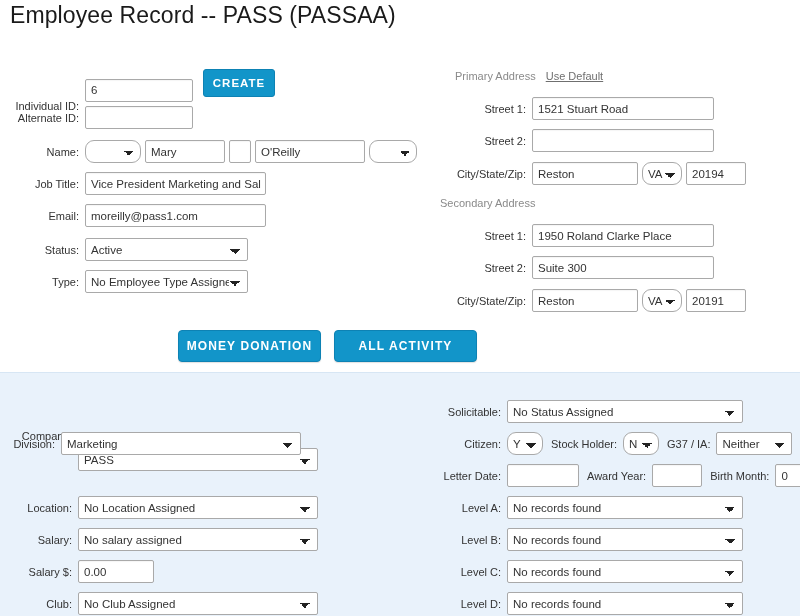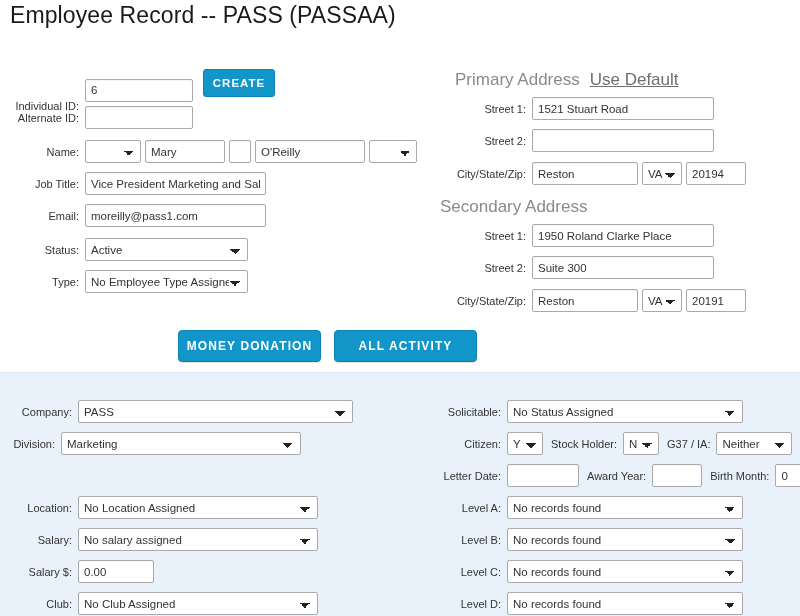--- a/index.html
+++ b/index.html
@@ -62,26 +62,27 @@
       calc(100% - 12px) 10px,
       calc(100% - 7px) 10px;
     background-size: 5px 5px, 5px 5px;
     background-repeat: no-repeat;
   }
   select.sel.narrow {
     padding-right: 16px;
     background-position:
       calc(100% - 11px) 10px,
       calc(100% - 6px) 10px;
+    border-radius: 9px;
   }
 
   
   .sec-head {
     position: absolute;
-    font-size: 17px;
+    font-size: 11px;
     color: #8a8a8a;
     white-space: nowrap;
   }
   .sec-head .lnk {
     color: #6f6f6f;
     text-decoration: underline;
     margin-left: 10px;
     cursor: pointer;
   }
 
@@ -232,21 +233,21 @@
 
   <div class="btnbar">
     <div class="btn" style="left:178px; width:143px;">MONEY DONATION</div>
     <div class="btn" style="left:334px; width:143px;">ALL ACTIVITY</div>
   </div>
 
   <div class="panel"></div>
 
   <div class="row" style="left:0px; top:400px;">
     <div class="lbl" style="width:78px;">Company:</div>
-    <select class="sel" style="width:275px;">
+    <select class="sel" style="width:240px;margin-top:48px;">
       <option>PASS</option>
     </select>
   </div>
 
   <div class="row" style="left:0px; top:432px;">
     <div class="lbl" style="width:61px;">Division:</div>
     <select class="sel" style="width:240px;">
       <option>Marketing</option>
     </select>
   </div>

